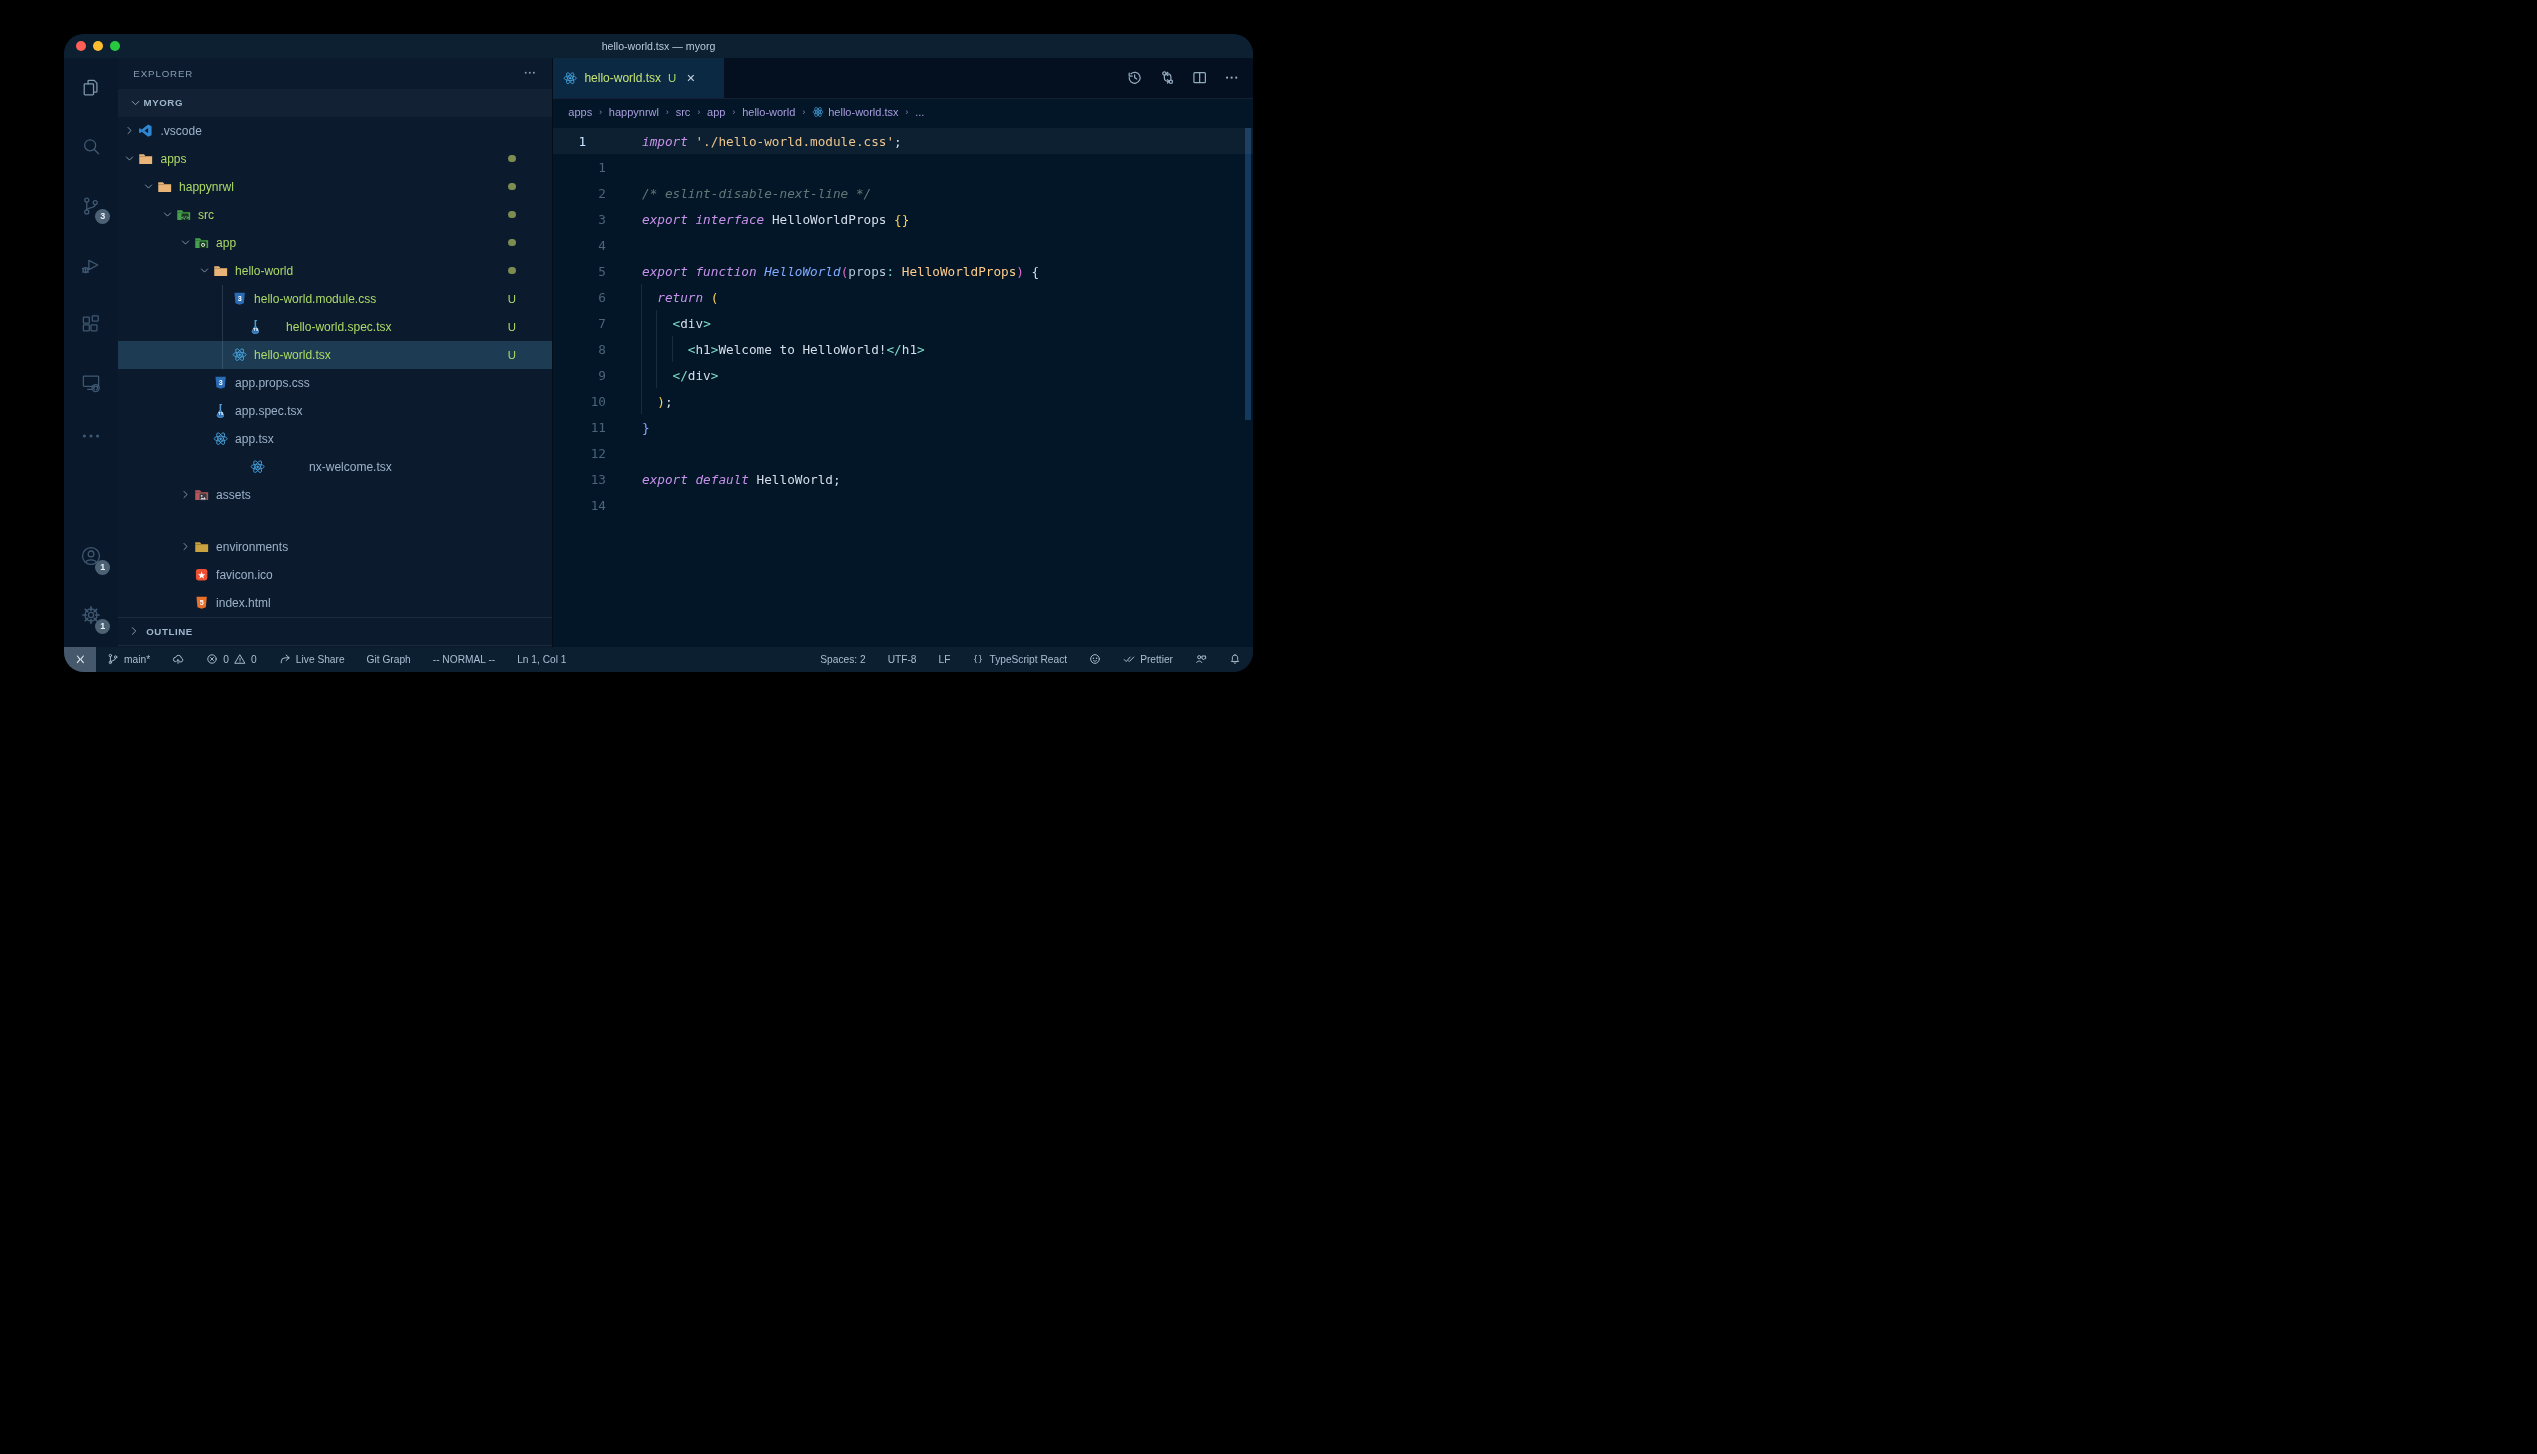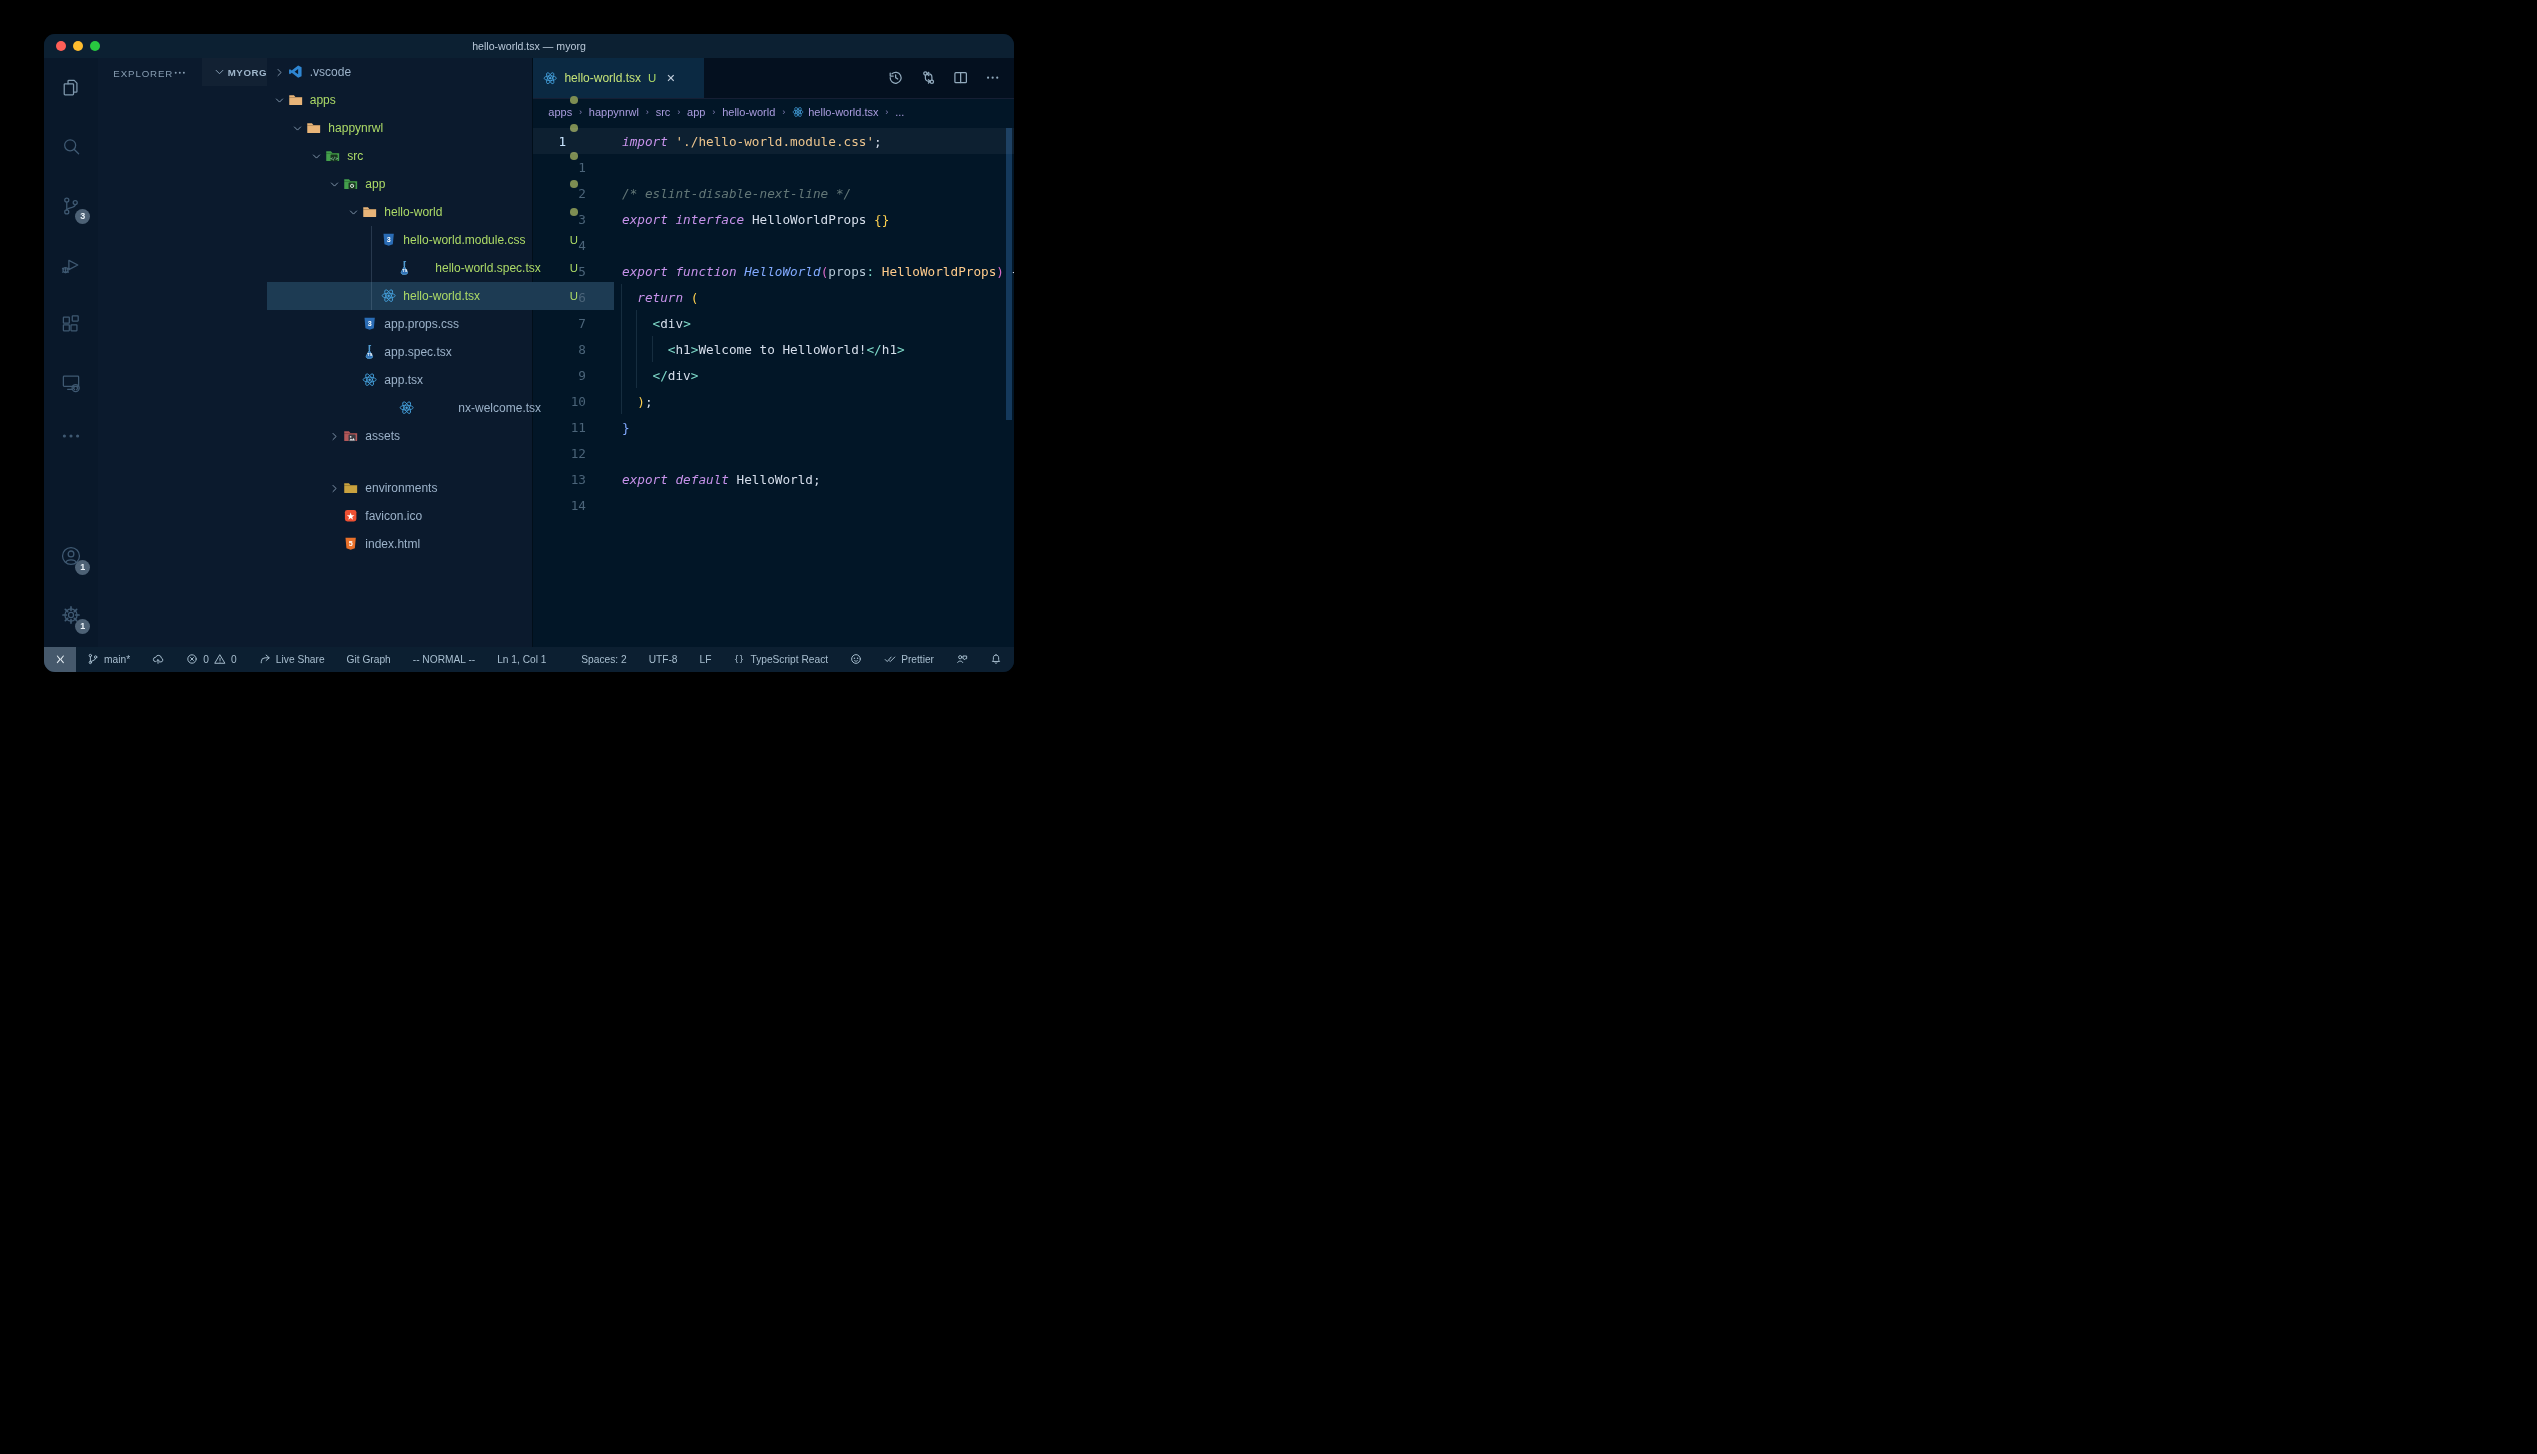--- a/index.html
+++ b/index.html
@@ -1,20 +1,20 @@
 <!DOCTYPE html>
 <html style="font-size:13.6px"><head>
 <meta charset="utf-8">
 <style>
   *{margin:0;padding:0;box-sizing:border-box}
   html,body{background:#000;width:1269px;height:727px;overflow:hidden;
     font-family:"Liberation Sans",sans-serif;-webkit-font-smoothing:antialiased}
   .backdrop{position:relative;width:1269px;height:727px;background:#000}
-  .window{position:absolute;left:44px;top:34px;width:970px;height:638px;
-    border-radius:11px;overflow:hidden;background:#021627;display:flex;flex-direction:column}
+  .window{position:absolute;left:64px;top:34px;width:1189px;height:638px;
+    border-radius:20px;overflow:hidden;background:#021627;display:flex;flex-direction:column}
 
   
   .titlebar{height:24px;flex:0 0 24px;background:#0c2032;position:relative;
     display:flex;align-items:center;justify-content:center}
   .lights{position:absolute;left:12px;top:0;bottom:0;display:flex;align-items:center;gap:6.8px}
   .light{width:10.2px;height:10.2px;border-radius:50%}
   .win-title{font-size:10.6px;color:#b9c8d8}
 
   
   .main{flex:1;display:flex;min-height:0}
@@ -26,21 +26,21 @@
   .act-item.active{color:#7e97ac}
   .act-item.small{height:47px}
   .act-ic{width:22px;height:22px}
   .ic svg{width:100%;height:100%;display:block}
   .act-badge{position:absolute;right:7.6px;bottom:11px;min-width:15.3px;height:15.3px;padding:0 3.4px;
     border-radius:8.5px;background:#4d6175;color:#eaf2f8;font-size:9px;font-weight:700;
     display:flex;align-items:center;justify-content:center}
   .act-spacer{flex:1}
 
   
-  .sidebar{width:434px;flex:0 0 434px;background:#0b1a2d;display:flex;flex-direction:row;min-height:0}
+  .sidebar{width:434px;flex:0 0 434px;background:#0b1a2d;display:flex;flex-direction:column;min-height:0}
   .sb-header{height:30.5px;flex:0 0 30.5px;display:flex;align-items:center;padding:0 15.3px}
   .sb-title{font-size:9.7px;letter-spacing:0.9px;color:#879db2}
   .sb-menu{margin-left:auto;width:13.6px;height:13.6px;color:#879db2;cursor:pointer}
   .root-row{height:28px;flex:0 0 28px;display:flex;align-items:center;padding-left:8.5px;
     background:rgba(255,255,255,.03);color:#9fb6cb;font-weight:700;font-size:9.7px;
     letter-spacing:0.6px;cursor:pointer}
   .root-row .tw{color:#8ba1b6}
   .tree{flex:0 0 auto}
   .tree-row{height:28px;display:flex;align-items:center;font-size:12px;color:#9cb2c9;
     position:relative;cursor:pointer}

